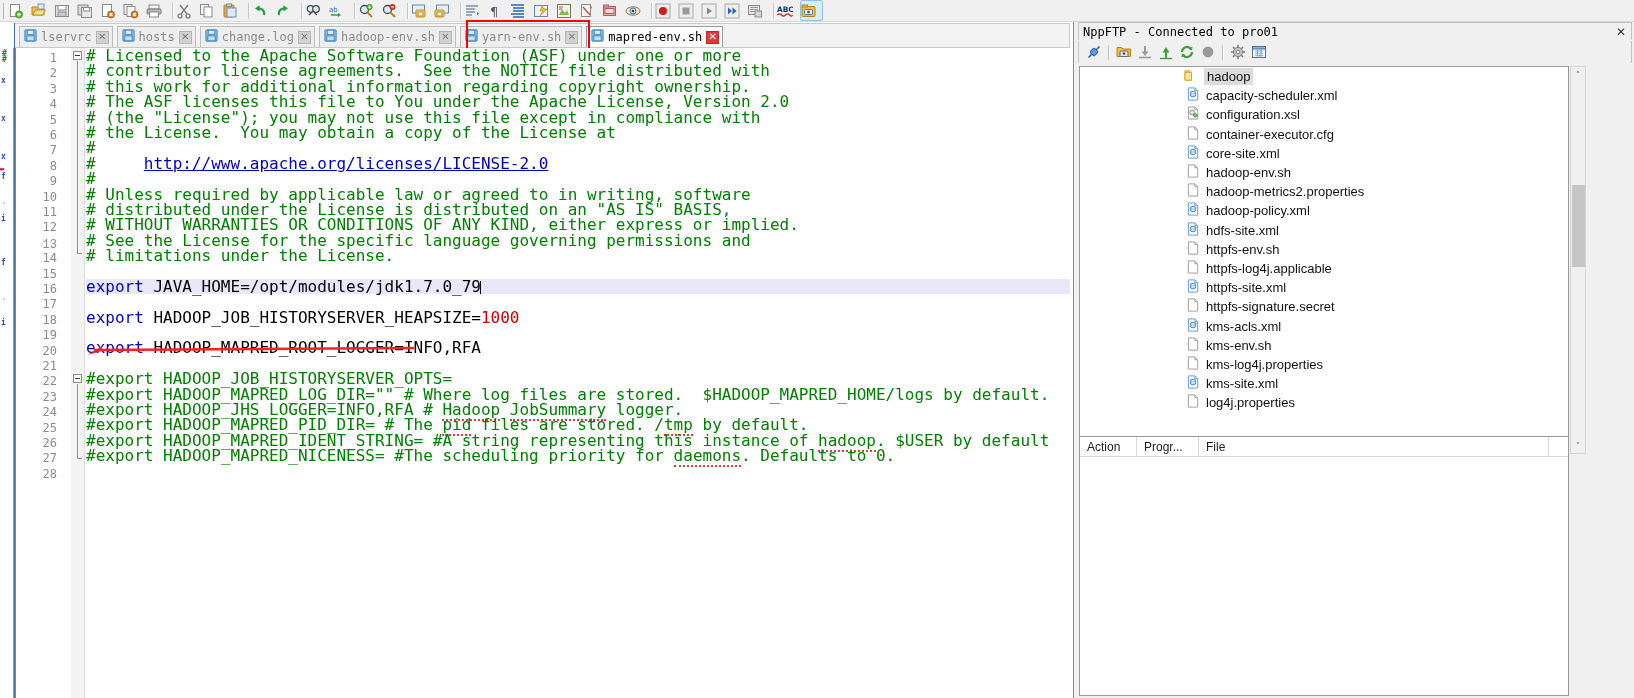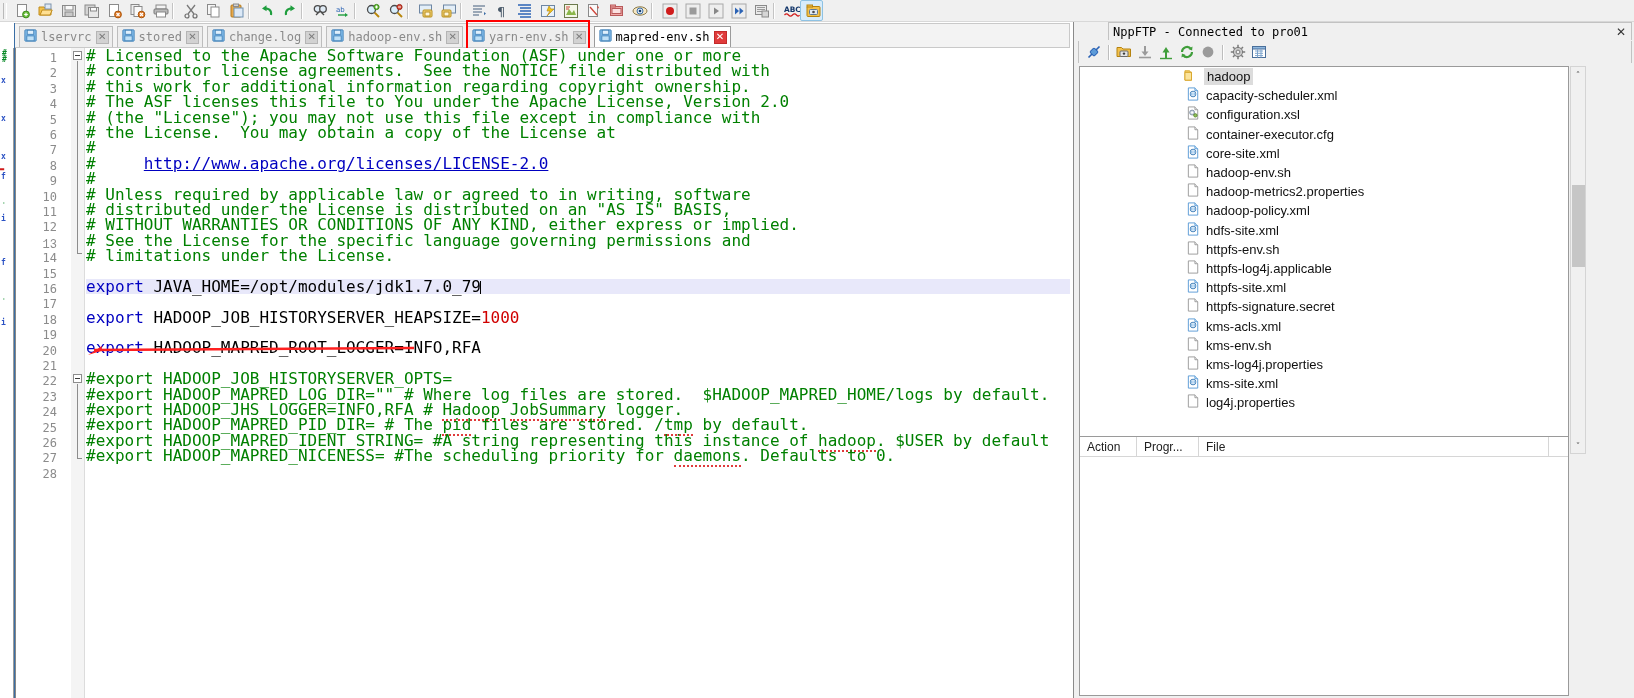--- a/index.html
+++ b/index.html
@@ -19,21 +19,21 @@
     background: #f0f0f0;
     display: flex; align-items: center;
     border-bottom: 1px solid #d8d8d8;
   }
   .tb-grip { width: 8px; height: 20px; position: relative; }
   .tb-grip::after {
     content: ""; position: absolute; left: 3px; top: 2px;
     width: 2px; height: 16px; border-left: 1px solid #b9b9b9; border-right: 1px solid #ffffff;
   }
   .tb-btn {
-    width: 23px; height: 21px; display: flex; align-items: center; justify-content: flex-end;
+    width: 23px; height: 21px; display: flex; align-items: center; justify-content: flex-start;
     position: relative;
   }
   .tb-btn.on { background: #d7ecfb; border: 1px solid #8ec2e3; border-radius: 2px; }
   .tb-sep { width: 7px; height: 18px; position: relative; }
   .tb-sep::after {
     content: ""; position: absolute; left: 3px; top: 1px; width: 1px; height: 16px;
     background: #c4c4c4; box-shadow: 1px 0 0 #ffffff;
   }
   .ic { width: 16px; height: 16px; display: block; }
 
@@ -137,21 +137,20 @@
   #nppftp {
     position: absolute; left: 1073px; top: 22px; width: 561px; height: 676px;
     background: #f0f0f0; border-left: 1px solid #8a8a8a;
   }
   #ftp-title {
     position: absolute; left: 4px; top: 0px; right: 2px; height: 18px;
     display: flex; align-items: center;
     font-family: "DejaVu Sans Mono", monospace; font-size: 12px; color: #000000;
     border: 1px solid #c2c2c2; border-bottom: none; background: #f0f0f0;
     padding-left: 4px;
-    margin-left: 30px;
   }
   #ftp-close {
     position: absolute; right: 3px; top: 2px; width: 14px; height: 14px;
     display: flex; align-items: center; justify-content: center;
     font-family: "DejaVu Sans", sans-serif; font-size: 12px; color: #333333;
   }
   #ftp-toolbar {
     position: absolute; left: 4px; top: 19px; right: 2px; height: 22px;
     background: #f0f0f0; display: flex; align-items: center; padding-left: 4px;
     border-left: 1px solid #c2c2c2; border-right: 1px solid #c2c2c2;
@@ -460,21 +459,21 @@
           </svg></span>
         <span>lservrc</span>
         <span class="tab-close">✕</span>
       </div>
       <div class="tab">
         <span><svg class="tab-save-ic" viewBox="0 0 16 16">
             <rect x="1" y="1" width="14" height="14" rx="1" fill="#7fb9e8" stroke="#3f7fb5"></rect>
             <rect x="4" y="1.5" width="8" height="5" fill="#dfeffc" stroke="#3f7fb5"></rect>
             <rect x="3.5" y="8.5" width="9" height="6" fill="#bfe0f7" stroke="#3f7fb5"></rect>
           </svg></span>
-        <span>stored</span>
+        <span>hosts</span>
         <span class="tab-close">✕</span>
       </div>
       <div class="tab">
         <span><svg class="tab-save-ic" viewBox="0 0 16 16">
             <rect x="1" y="1" width="14" height="14" rx="1" fill="#7fb9e8" stroke="#3f7fb5"></rect>
             <rect x="4" y="1.5" width="8" height="5" fill="#dfeffc" stroke="#3f7fb5"></rect>
             <rect x="3.5" y="8.5" width="9" height="6" fill="#bfe0f7" stroke="#3f7fb5"></rect>
           </svg></span>
         <span>change.log</span>
         <span class="tab-close">✕</span>

